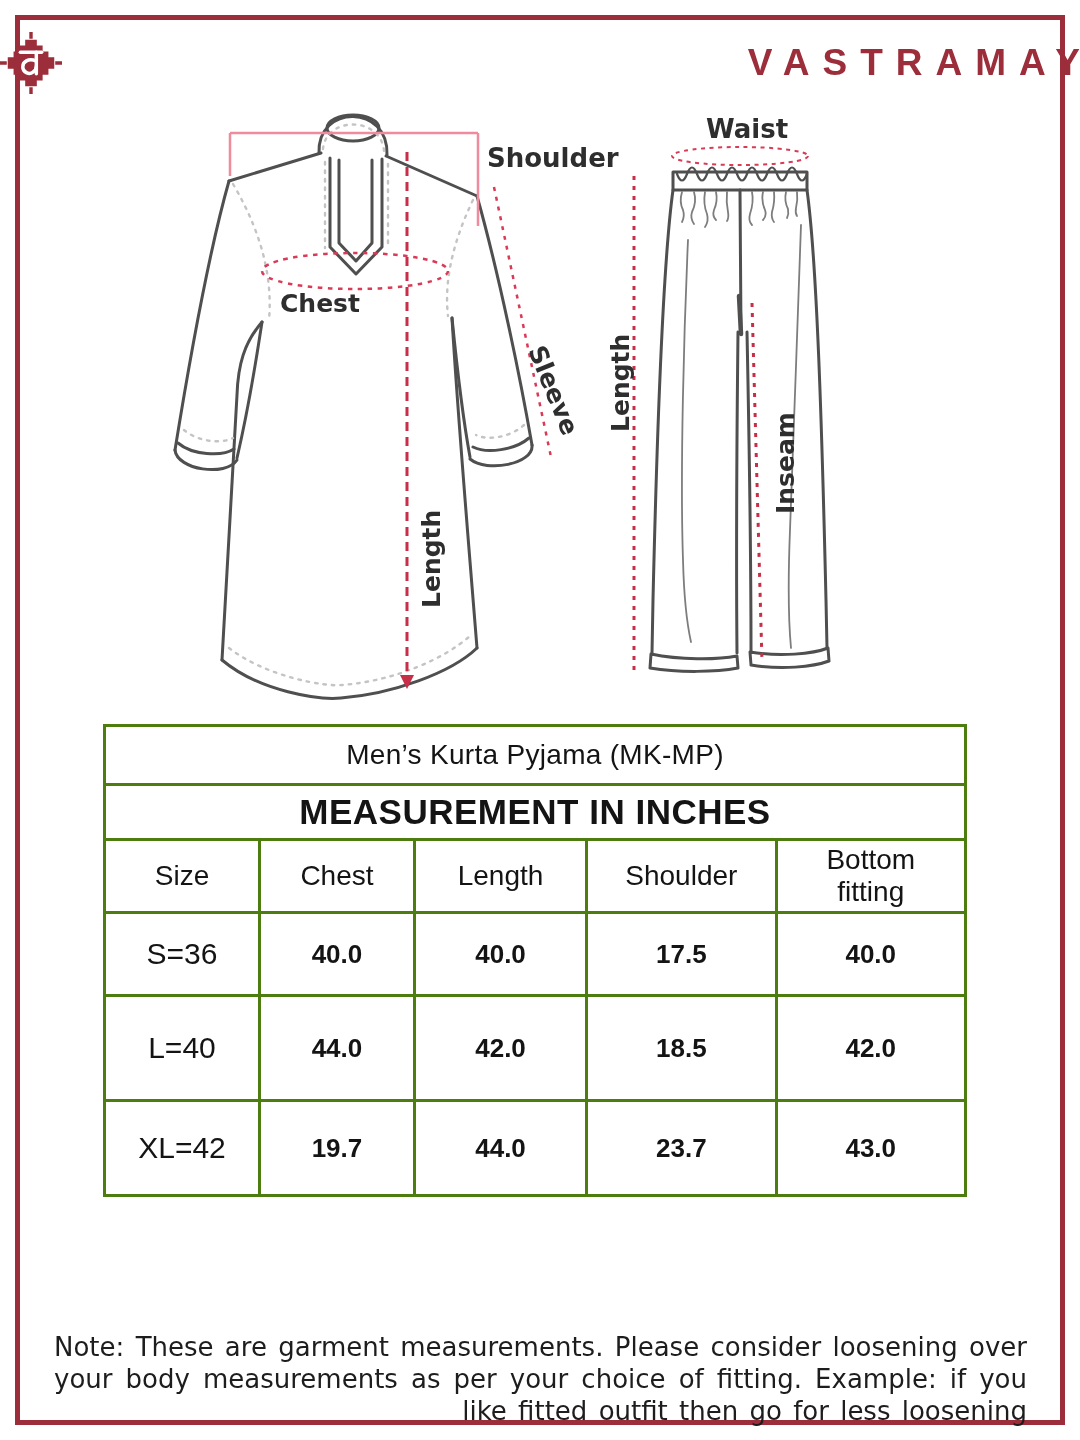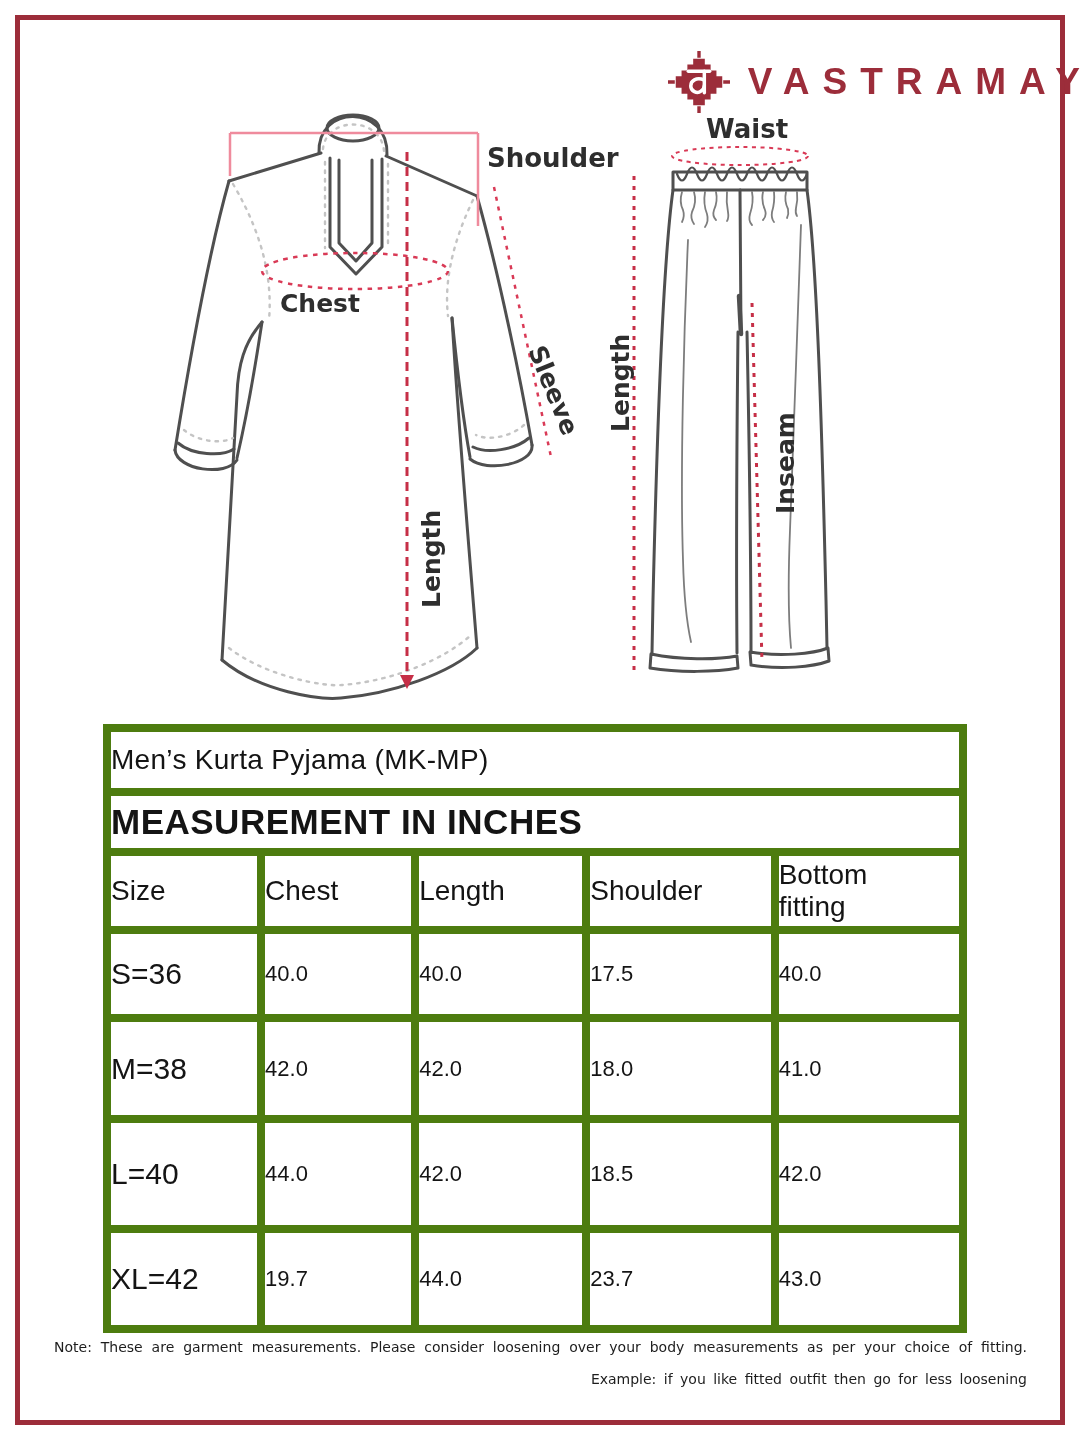--- a/index.html
+++ b/index.html
@@ -5,53 +5,53 @@
   html,body{margin:0;padding:0;}
   body{
     width:1080px;height:1440px;position:relative;background:#ffffff;
     font-family:"Liberation Sans", sans-serif;overflow:hidden;
   }
   .frame{
     position:absolute;inset:15px;border:5px solid #9c2d3a;pointer-events:none;
   }
   
   .logo{
-    position:absolute;top:51px;left:0;width:100%;
-    display:flex;justify-content:flex-end;align-items:center;gap:18px;
+    position:absolute;top:32px;left:0;width:100%;
+    display:flex;justify-content:space-between;align-items:center;gap:18px;
   }
   .logo .emblem{width:62px;height:62px;display:block;}
   .brand-text{
     font-size:37px;font-weight:600;color:#9c2d3a;
     letter-spacing:13px;margin-right:-13px;line-height:62px;
   }
   
   .diagram{position:absolute;left:0;top:0;width:1080px;height:720px;}
   
   table.size-chart{
     position:absolute;left:103px;top:724px;width:864px;
     border-collapse:collapse;table-layout:fixed;color:#141414;
   }
   table.size-chart td,table.size-chart th{
-    border:8px solid #4d7c0f;text-align:left;vertical-align:middle;padding:0;
+    border:3px solid #4d7c0f;text-align:center;vertical-align:middle;padding:0;
   }
   tr.r-title td{height:56px;font-size:28px;font-weight:500;letter-spacing:.3px;}
   tr.r-sub td{height:52px;font-size:35px;font-weight:600;letter-spacing:.5px;}
   tr.r-head th{height:70px;font-size:28px;font-weight:500;}
   tr.r-head .hdr{display:inline-block;max-width:132px;line-height:1.15;}
-  tr.r-data td{font-size:22px;font-weight:400;}
+  tr.r-data td{font-size:26px;font-weight:700;}
   tr.r-data td.size-col{font-size:30px;font-weight:400;}
   tr.r-s td{height:80px;}
   tr.r-m td{height:93px;}
   tr.r-l td{height:102px;}
   tr.r-xl td{height:92px;}
   
   .note{
     position:absolute;left:54px;top:1331px;width:973px;
     font-family:"DejaVu Sans", sans-serif;
-    font-size:14px;line-height:32px;color:#1d1d1d;
+    font-size:26px;line-height:32px;color:#1d1d1d;
     text-align:justify;text-align-last:right;word-spacing:3px;
   }
 </style>
 </head>
 <body>
 
 <div class="frame"></div>
 
 <div class="logo">
   <svg class="emblem" viewBox="0 0 64 64" aria-hidden="true">
@@ -191,27 +191,20 @@
       <th><span class="hdr">Shoulder</span></th>
       <th><span class="hdr">Bottom fitting</span></th>
     </tr>
     <tr class="r-data r-s">
       <td class="size-col">S=36</td>
       <td>40.0</td>
       <td>40.0</td>
       <td>17.5</td>
       <td>40.0</td>
     </tr>
-    <tr class="r-data r-m">
-      <td class="size-col">M=38</td>
-      <td>42.0</td>
-      <td>42.0</td>
-      <td>18.0</td>
-      <td>41.0</td>
-    </tr>
     <tr class="r-data r-l">
       <td class="size-col">L=40</td>
       <td>44.0</td>
       <td>42.0</td>
       <td>18.5</td>
       <td>42.0</td>
     </tr>
     <tr class="r-data r-xl">
       <td class="size-col">XL=42</td>
       <td>19.7</td>

